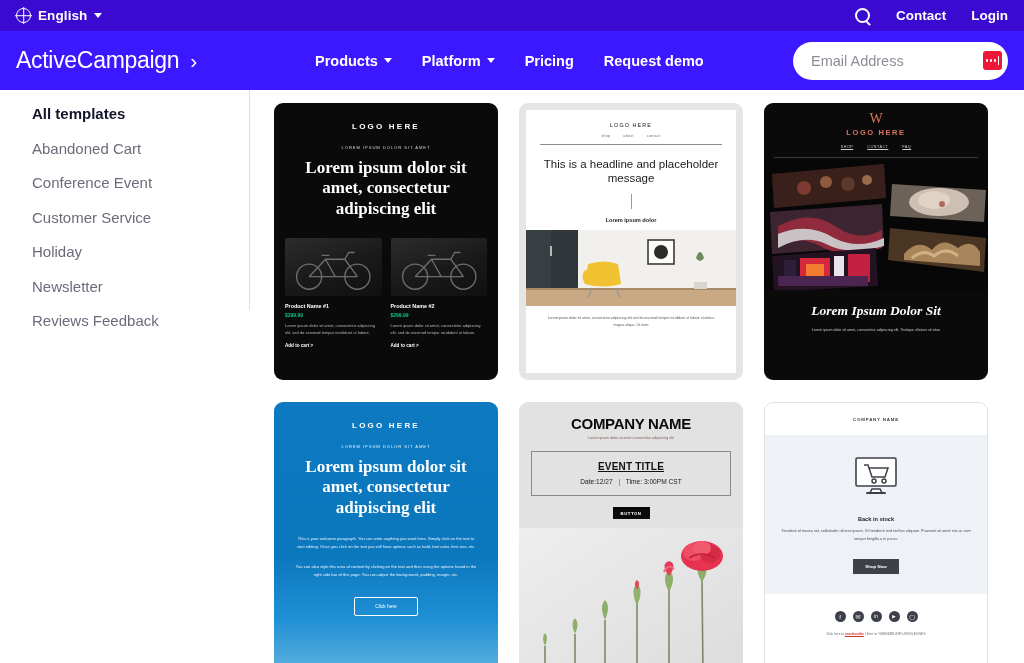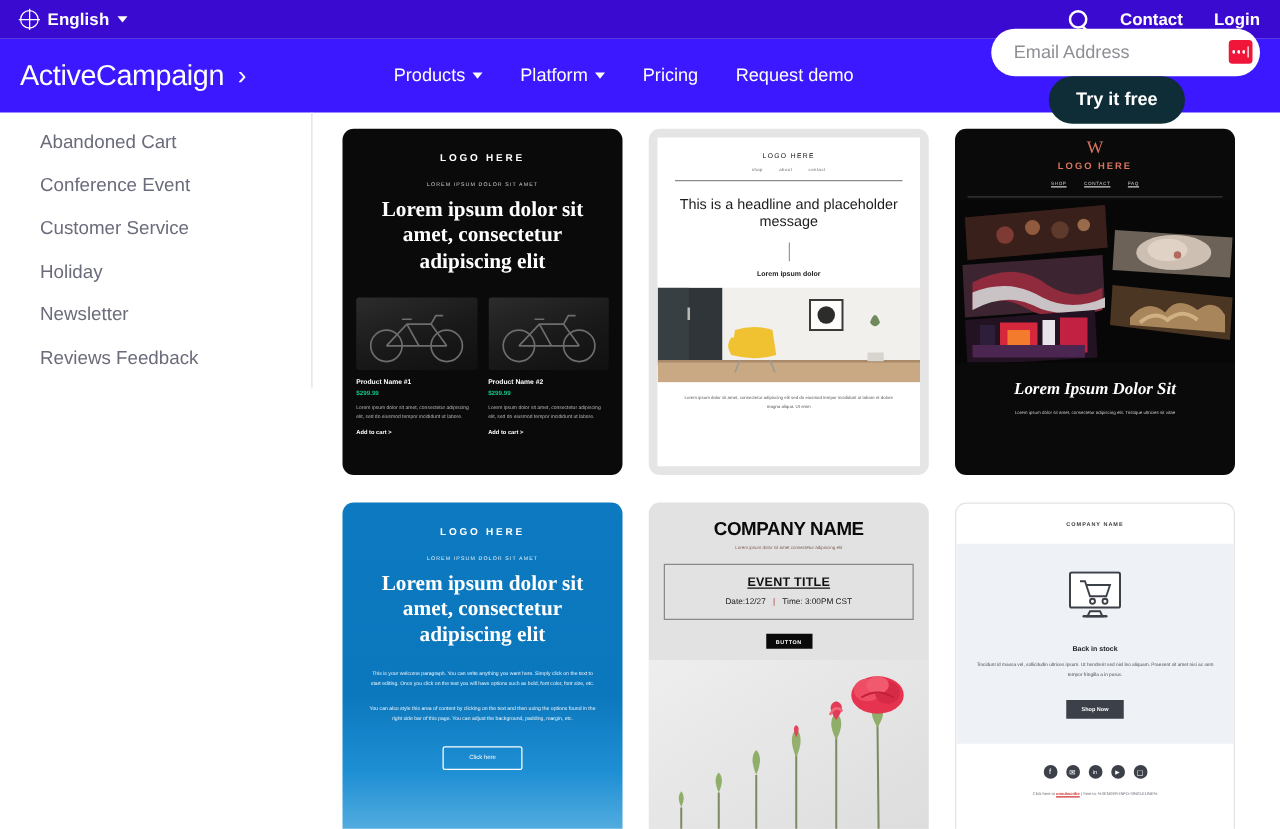--- a/index.html
+++ b/index.html
@@ -58,21 +58,21 @@
   .brand {
     color: #fff; font-size: 23px; letter-spacing: -.3px;
     font-weight: 400; display: flex; align-items: center; gap: 11px;
     cursor: pointer; white-space: nowrap;
   }
   .brand-chev { font-size: 21px; font-weight: 300; }
   .navlinks {
     display: flex; align-items: center; gap: 30px; margin-left: 118px;
   }
   .navlinks .nl {
-    color: #fff; font-size: 14.5px; font-weight: 400;
+    color: #fff; font-size: 14.5px; font-weight: 700;
     text-decoration: none; display: flex; align-items: center;
     gap: 6px; cursor: pointer; white-space: nowrap;
   }
   .nav-cta { margin-left: auto; display: flex; align-items: center; flex-direction: column; }
   .email-wrap {
     background: #fff; border-radius: 22px; height: 38px;
     display: flex; align-items: center; padding: 0 6px 0 18px;
     width: 215px; position: relative;
   }
   .email-wrap input {
@@ -325,27 +325,27 @@
   <div class="nav-cta">
     <div class="email-wrap">
       <input type="text" placeholder="Email Address" style="">
       <span class="lp-badge">
         <i></i>
           <i></i>
           <i></i>
           <b></b>
       </span>
     </div>
-    <button class="try-btn">Try it free</button>
   </div>
 </div>
 
 <div class="page">
 
   <div class="sidebar">
+    <div class="si active">All templates</div>
     <div class="si">Abandoned Cart</div>
     <div class="si">Conference Event</div>
     <div class="si">Customer Service</div>
     <div class="si">Holiday</div>
     <div class="si">Newsletter</div>
     <div class="si">Reviews Feedback</div>
   </div>
 
   <div class="grid">
 

